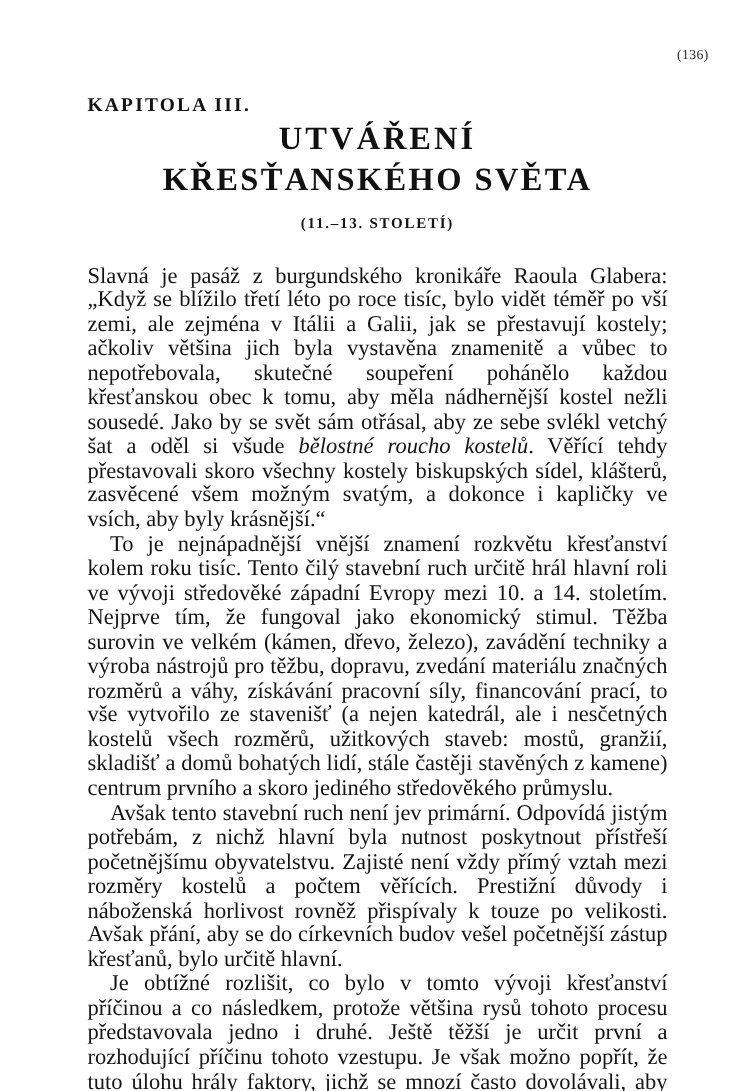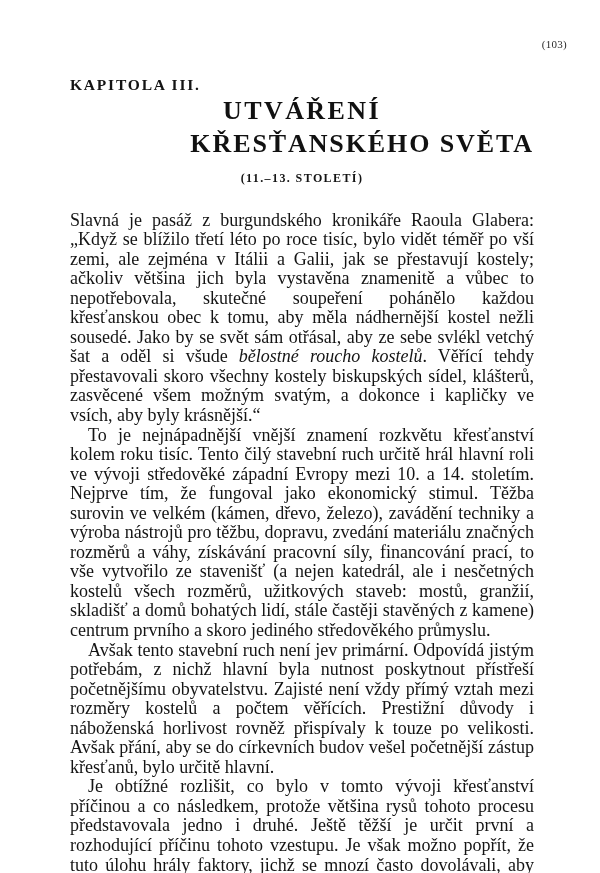--- a/index.html
+++ b/index.html
@@ -42,21 +42,20 @@
     text-align: center;
     font-size: 26px;
     font-weight: bold;
     letter-spacing: 2.4px;
     line-height: 1.28;
     color: #111111;
   }
   .chapter-title .line2 {
     display: block;
     letter-spacing: 1.9px;
-    text-align: right;
   }
   .chapter-subtitle {
     margin-top: 10px;
     text-align: center;
     font-size: 12px;
     font-weight: bold;
     letter-spacing: 1.4px;
     color: #141414;
   }
   .body-text {
@@ -77,21 +76,21 @@
   }
   .body-text i {
     font-style: italic;
   }
 </style>
 </head>
 <body>
 
 <div class="page">
 
-  <div class="folio">(103)</div>
+  <div class="folio">(136)</div>
 
   <div class="content">
 
     <div class="chapter-number">KAPITOLA III.</div>
 
     <div class="chapter-title">
       <span class="line1">UTVÁŘENÍ</span>
       <span class="line2">KŘESŤANSKÉHO SVĚTA</span>
     </div>
 

